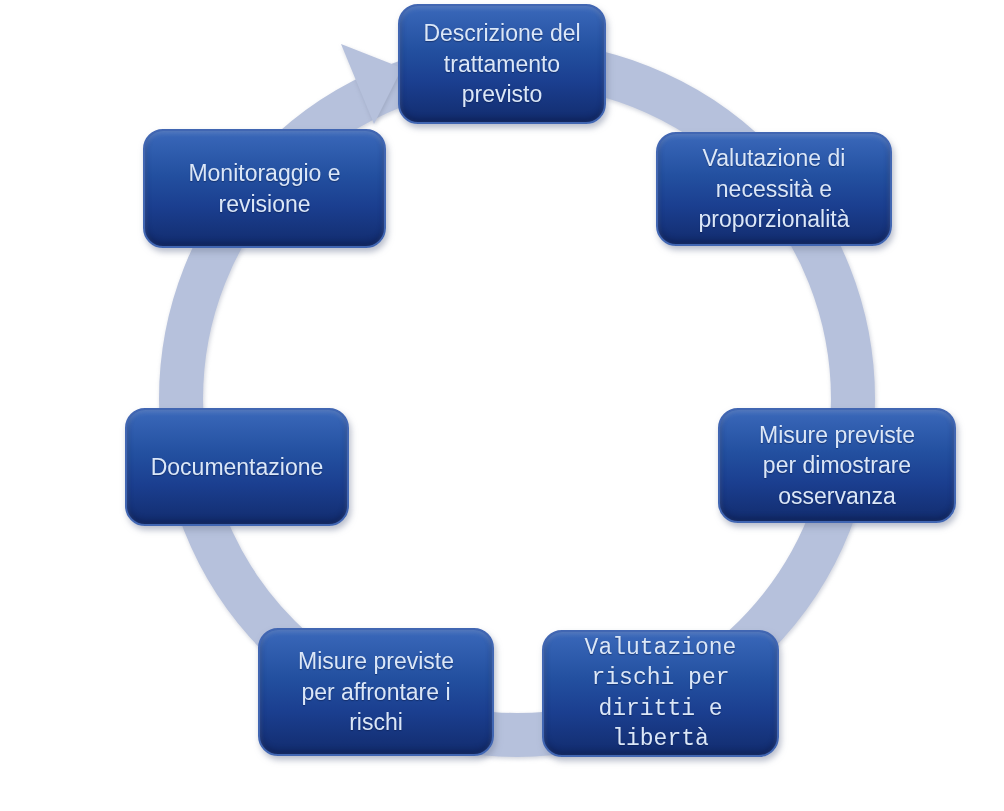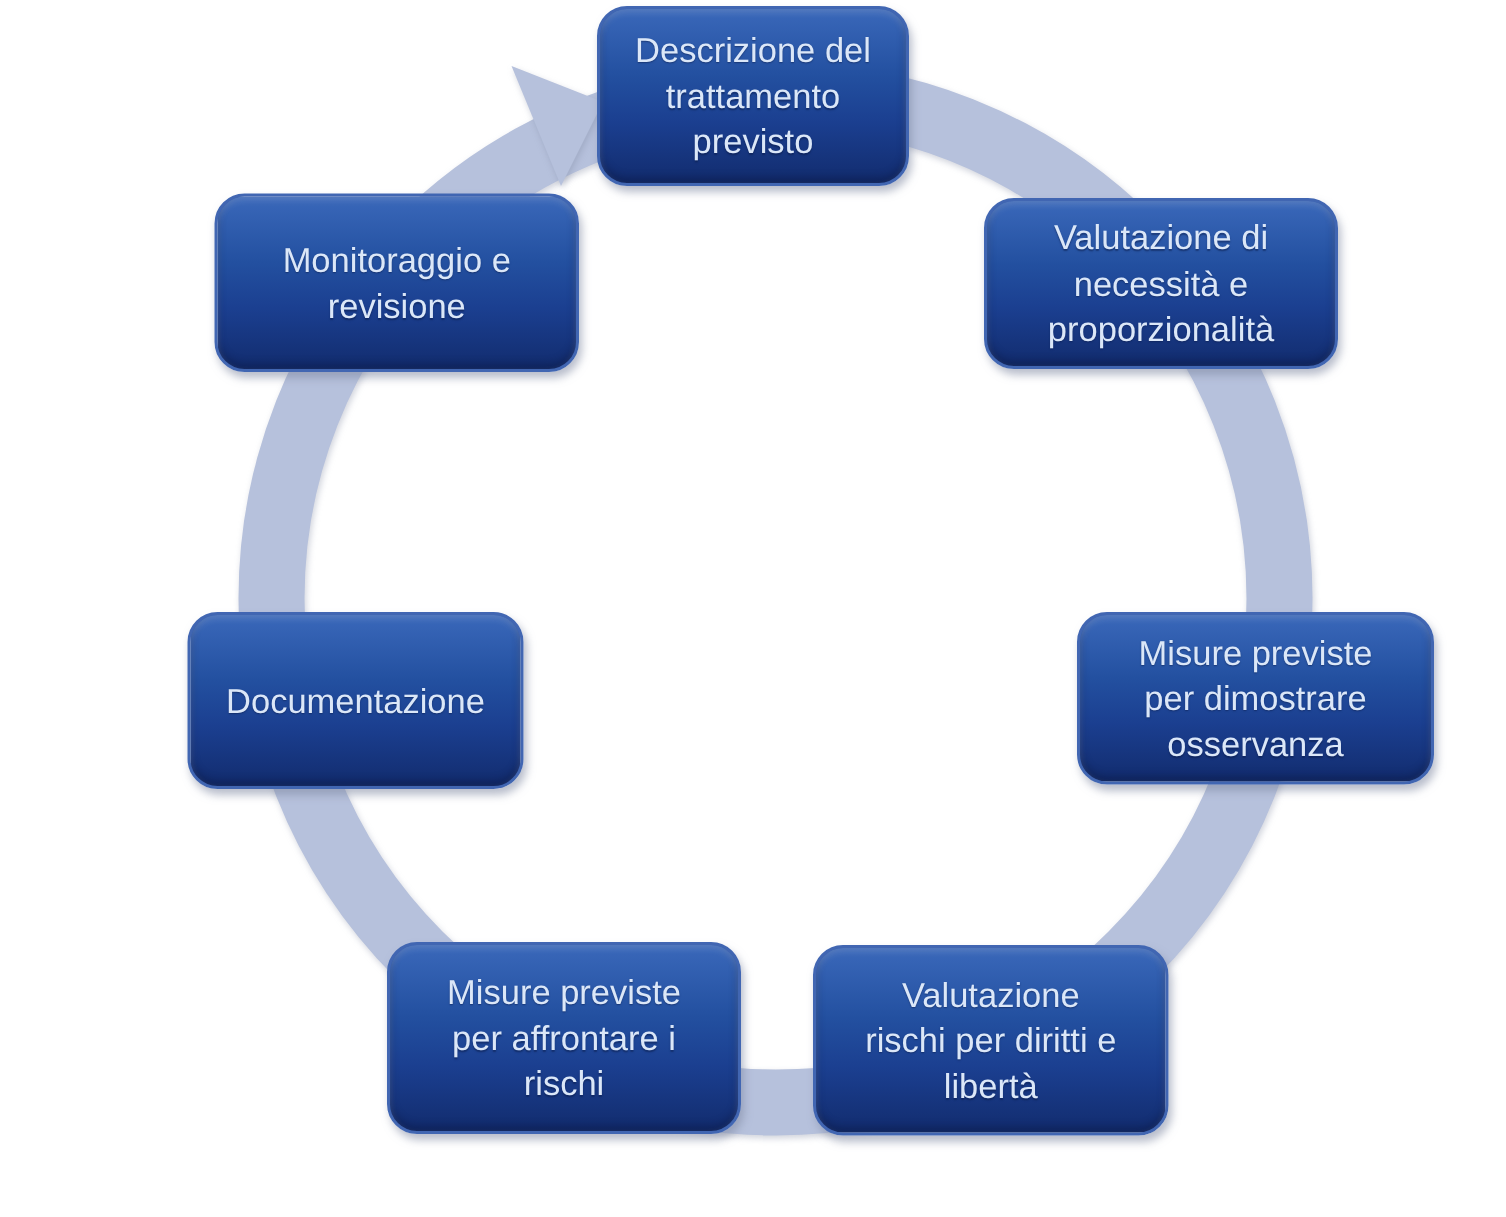--- a/index.html
+++ b/index.html
@@ -64,21 +64,21 @@
     line-height: 1.32;
     white-space: pre-line;
     padding: 0 8px;
     text-shadow: 0 1px 1px rgba(10,25,70,0.5);
   }
 
   
   .pos-top          { left: 398px; top:   4px; width: 208px; height: 120px; }
   .pos-top-right    { left: 656px; top: 132px; width: 236px; height: 114px; }
   .pos-right        { left: 718px; top: 408px; width: 238px; height: 115px; }
-  .pos-bottom-right { left: 542px; top: 630px; width: 237px; height: 127px; }
+  .pos-bottom-right { left: 542px; top: 630px; width: 237px; height: 127px; font-family: Liberation Mono, monospace; }
   .pos-bottom-left  { left: 258px; top: 628px; width: 236px; height: 128px; }
   .pos-left         { left:  85px; top: 408px; width: 224px; height: 118px; margin-left: 40px; }
   .pos-top-left     { left: 143px; top: 129px; width: 243px; height: 119px; border-radius: 20px; }
 </style>
 </head>
 <body>
 
 <div class="canvas">
 
   <svg class="ring-svg" viewBox="0 0 1004 811" aria-hidden="true">

